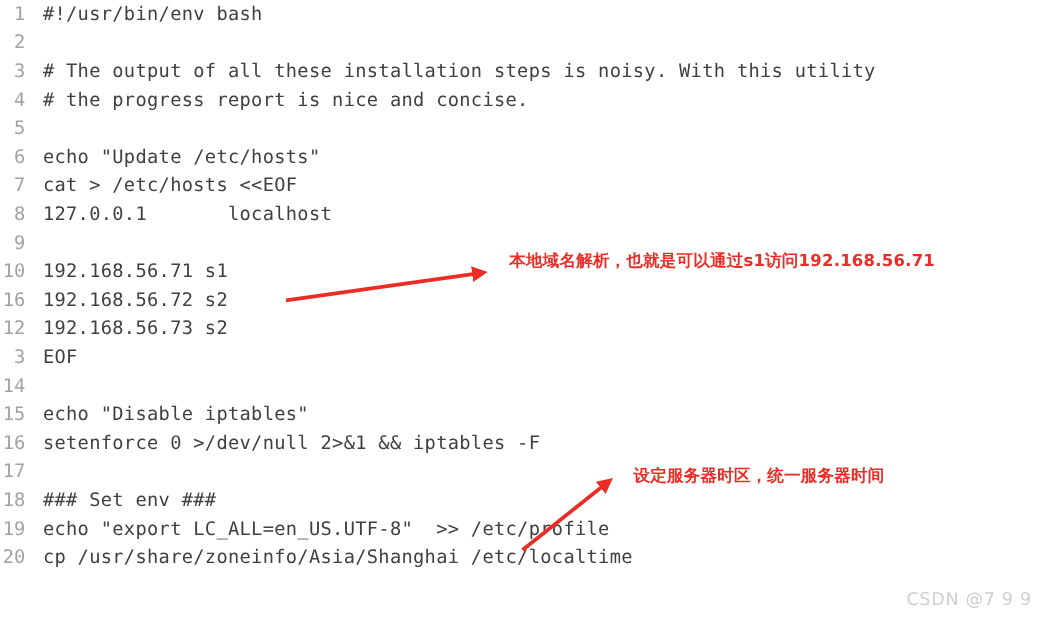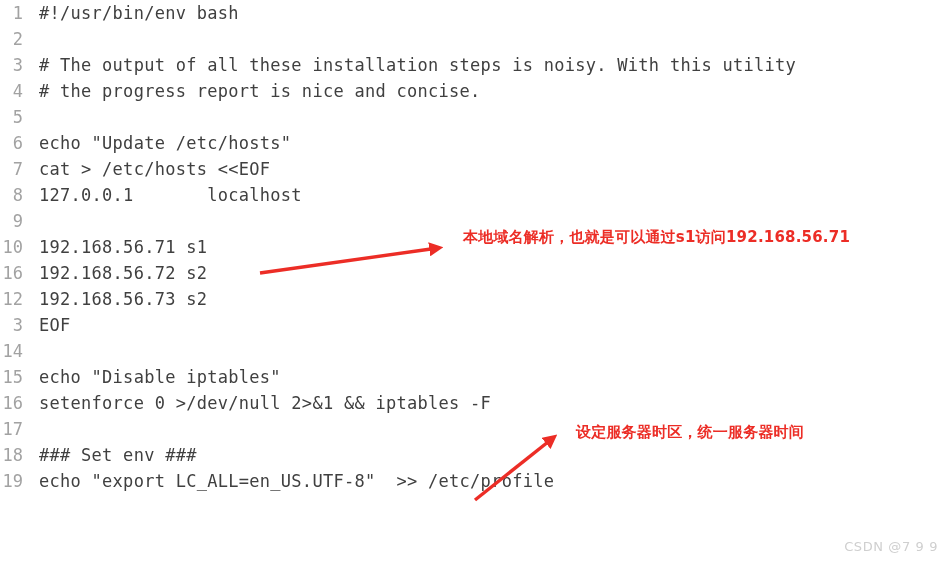--- a/index.html
+++ b/index.html
@@ -79,21 +79,21 @@
   }
   #annotation-1-arrow { left: 250px; top: 235px; }
   #annotation-2-arrow { left: 465px; top: 425px; }
 
   
   #watermark {
     position: absolute;
     right: 8px;
     bottom: 9px;
     font-family: "DejaVu Sans", "Liberation Sans", sans-serif;
-    font-size: 13px;
+    font-size: 16px;
     color: #cfcfcf;
     letter-spacing: 0.6px;
     white-space: pre;
     -webkit-user-select: none;
     user-select: none;
   }
 </style>
 </head>
 <body>
 
@@ -113,20 +113,21 @@
       <div class="code-row"><span class="line-no">10</span><span class="line-code">192.168.56.71 s1</span></div>
       <div class="code-row"><span class="line-no">16</span><span class="line-code">192.168.56.72 s2</span></div>
       <div class="code-row"><span class="line-no">12</span><span class="line-code">192.168.56.73 s2</span></div>
       <div class="code-row"><span class="line-no">3</span><span class="line-code">EOF</span></div>
       <div class="code-row"><span class="line-no">14</span><span class="line-code"></span></div>
       <div class="code-row"><span class="line-no">15</span><span class="line-code">echo "Disable iptables"</span></div>
       <div class="code-row"><span class="line-no">16</span><span class="line-code">setenforce 0 &gt;/dev/null 2&gt;&amp;1 &amp;&amp; iptables -F</span></div>
       <div class="code-row"><span class="line-no">17</span><span class="line-code"></span></div>
       <div class="code-row"><span class="line-no">18</span><span class="line-code">### Set env ###</span></div>
       <div class="code-row"><span class="line-no">19</span><span class="line-code">echo "export LC_ALL=en_US.UTF-8"  &gt;&gt; /etc/profile</span></div>
+      <div class="code-row"><span class="line-no">20</span><span class="line-code">cp /usr/share/zoneinfo/Asia/Shanghai /etc/localtime</span></div>
     </div>
 
   <svg id="annotation-1-arrow" class="annotation-arrow" width="200" height="50" viewBox="0 0 200 50">
     <defs>
       <marker id="arrowhead-1" markerWidth="4.2" markerHeight="4.2" refX="2.6" refY="2.1" orient="auto">
         <polygon points="0,0 4.2,2.1 0,4.2" fill="#ec2d26"></polygon>
       </marker>
     </defs>
     <line class="arrow-line-1" x1="10" y1="38" x2="188" y2="13" stroke="#ec2d26" stroke-width="3.4" stroke-linecap="butt" marker-end="url(#arrowhead-1)"></line>
   </svg>

